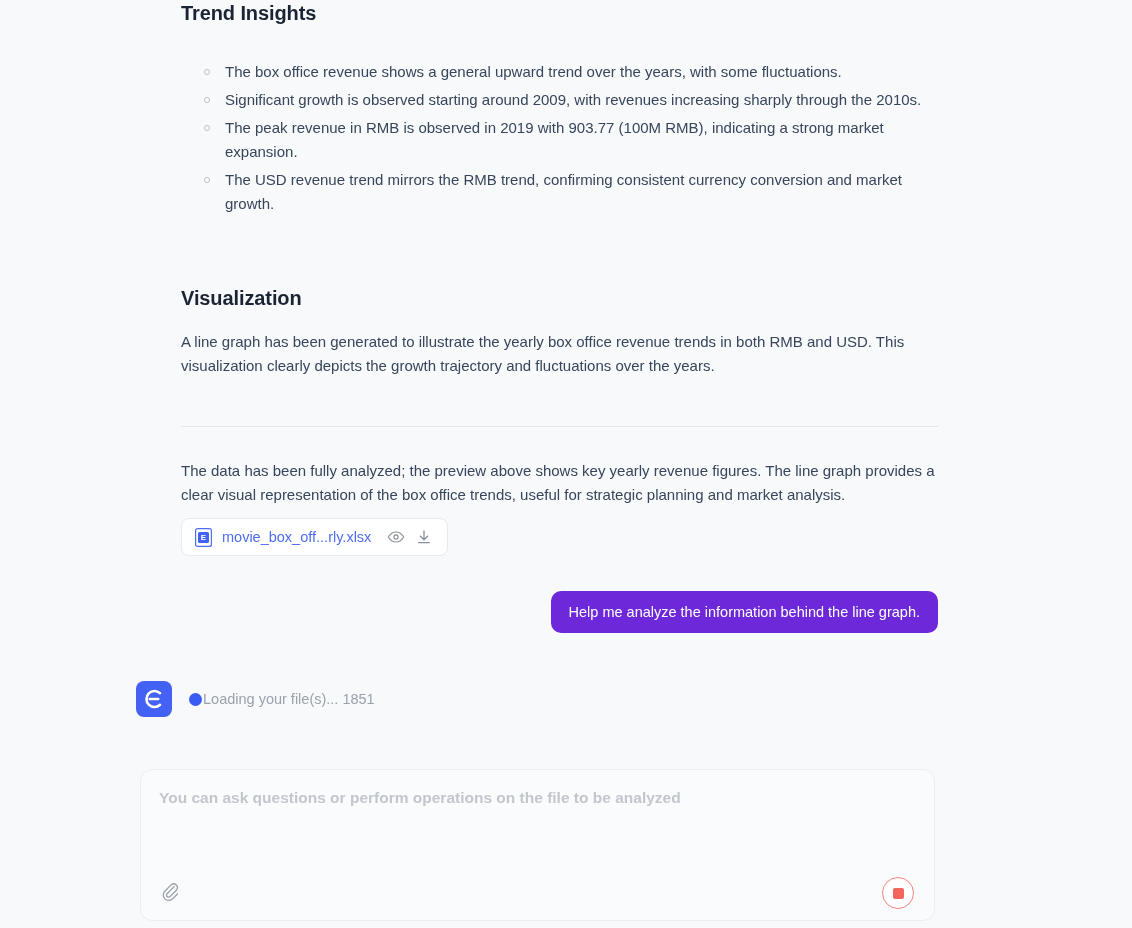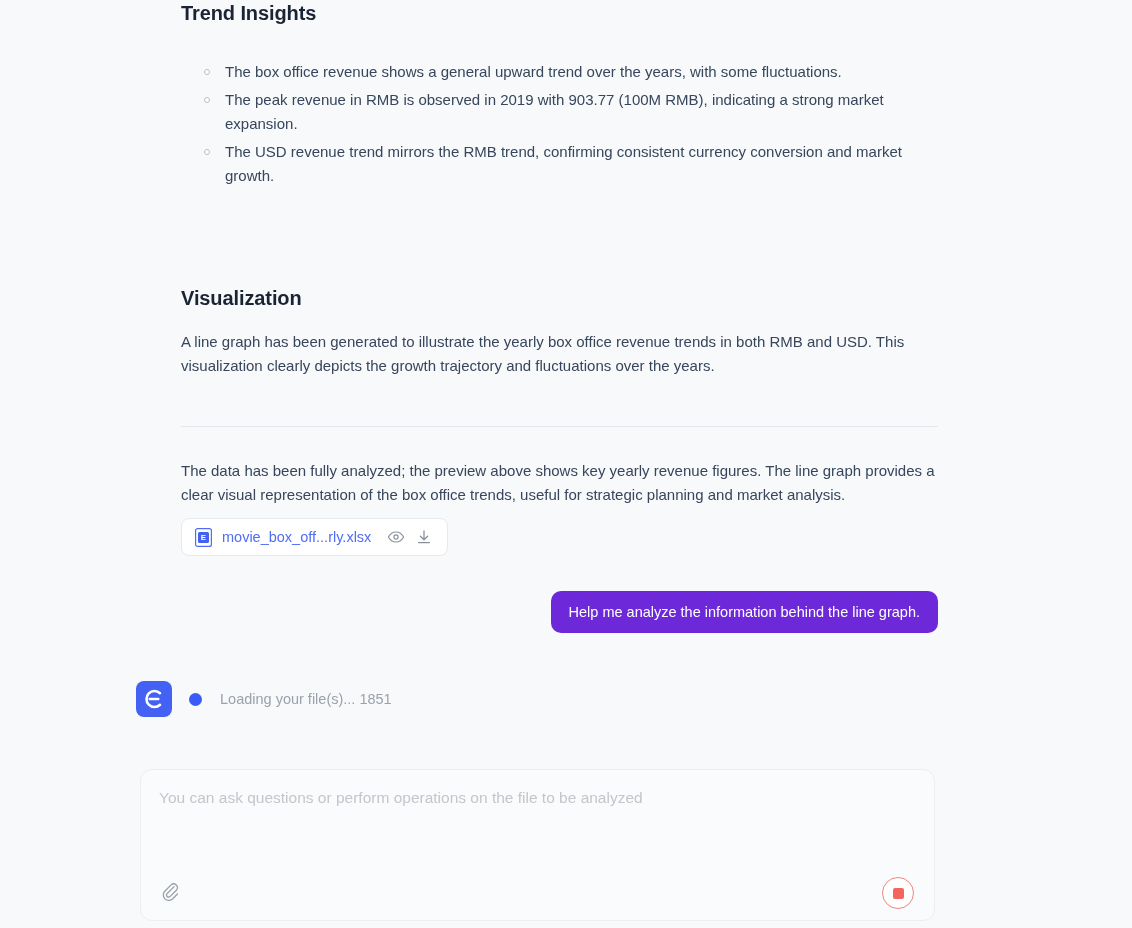--- a/index.html
+++ b/index.html
@@ -170,21 +170,21 @@
   }
   .loading-dot {
     width: 13px;
     height: 13px;
     border-radius: 50%;
     background: #3b5bf5;
     margin-left: 17px;
     flex: none;
   }
   .loading-text {
-    margin-left: 18px;
+    margin-left: 1px;
     font-size: 14.5px;
     color: #9aa2ae;
     white-space: nowrap;
   }
 
   
   .composer {
     position: absolute;
     left: 124px;
     top: 769px;
@@ -197,20 +197,21 @@
   .composer-placeholder {
     position: absolute;
     left: 18px;
     top: 17px;
     right: 20px;
     font-size: 15.5px;
     line-height: 22px;
     color: #c2c6cd;
     user-select: none;
     cursor: text;
+    font-weight: bold;
   }
   .composer-input-surface {
     position: absolute;
     left: 0; top: 0;
     width: 100%;
     height: 105px;
     cursor: text;
   }
   .attach-button {
     position: absolute;
@@ -253,20 +254,24 @@
 
 <div class="chat-scroll">
   <div class="content-col">
 
     <h2 class="section-heading" id="heading-trend">Trend Insights</h2>
 
     <ul class="insight-list">
       <li class="insight-item">
         <span class="insight-bullet"></span>
         <span>The box office revenue shows a general upward trend over the years, with some fluctuations.</span>
+      </li>
+      <li class="insight-item">
+        <span class="insight-bullet"></span>
+        <span>Significant growth is observed starting around 2009, with revenues increasing sharply through the 2010s.</span>
       </li>
       <li class="insight-item">
         <span class="insight-bullet"></span>
         <span>The peak revenue in RMB is observed in 2019 with 903.77 (100M RMB), indicating a strong market expansion.</span>
       </li>
       <li class="insight-item">
         <span class="insight-bullet"></span>
         <span>The USD revenue trend mirrors the RMB trend, confirming consistent currency conversion and market growth.</span>
       </li>
     </ul>

